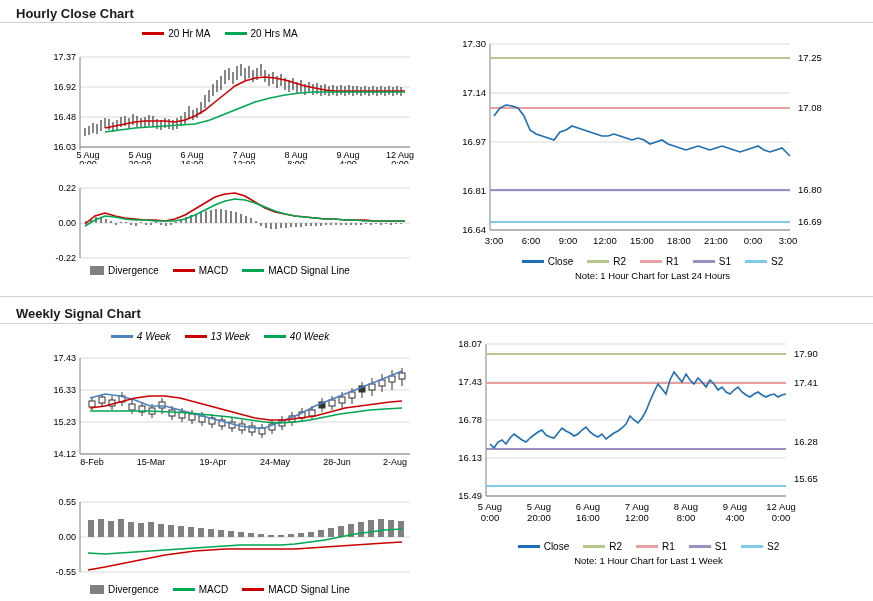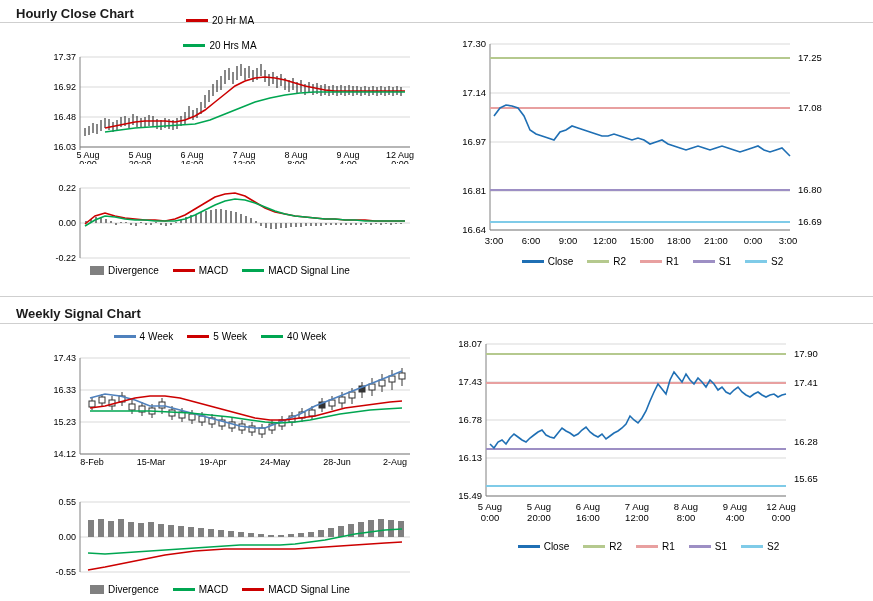--- a/index.html
+++ b/index.html
@@ -20,21 +20,21 @@
 <body>
 
 <div class="page">
 
   <div class="panel" style="left:16px;top:4px;text-align:right;">
     <span class="section-title">Hourly Close Chart</span>
   </div>
   <hr class="hr panel" style="left:0;top:22px;width:873px;">
 
   <div class="panel" style="left:10px;top:26px;width:420px;height:140px;">
-    <div class="legend" style="height:14px;flex-direction:column;">
+    <div class="legend" style="height:14px;">
       <span class="item">
         <span class="swatch" style="background:#cc0000"></span>
         <span>20 Hr MA</span>
       </span>
       <span class="item">
         <span class="swatch" style="background:#00a651"></span>
         <span>20 Hrs MA</span>
       </span>
     </div>
     <svg width="420" height="124" viewBox="0 0 420 124">
@@ -316,38 +316,39 @@
       </span>
       <span class="item">
         <span class="swatch" style="background:#9d8fc4"></span>
         <span>S1</span>
       </span>
       <span class="item">
         <span class="swatch" style="background:#7fcbe8"></span>
         <span>S2</span>
       </span>
     </div>
+    <div class="note" style="margin-top:3px;">Note: 1 Hour Chart for Last 24 Hours</div>
   </div>
 
   <hr class="hr panel" style="left:0;top:296px;width:873px;">
 
   <div class="panel" style="left:16px;top:304px;">
     <span class="section-title">Weekly Signal Chart</span>
   </div>
   <hr class="hr panel" style="left:0;top:323px;width:873px;">
 
   <div class="panel" style="left:10px;top:328px;width:420px;height:145px;">
-    <div class="legend" style="height:16px;">
+    <div class="legend" style="height:16px;font-style:italic;">
       <span class="item">
         <span class="swatch" style="background:#4f81bd"></span>
         <span>4 Week</span>
       </span>
       <span class="item">
         <span class="swatch" style="background:#cc0000"></span>
-        <span>5 Week</span>
+        <span>13 Week</span>
       </span>
       <span class="item">
         <span class="swatch" style="background:#00a651"></span>
         <span>40 Week</span>
       </span>
     </div>
     <svg width="420" height="124" viewBox="0 0 420 124">
       <g stroke="#d9d9d9" stroke-width="1">
         <line x1="70" y1="14" x2="400" y2="14"></line>
         <line x1="70" y1="46" x2="400" y2="46"></line>
@@ -576,15 +577,16 @@
       </span>
       <span class="item">
         <span class="swatch" style="background:#9d8fc4"></span>
         <span>S1</span>
       </span>
       <span class="item">
         <span class="swatch" style="background:#7fcbe8"></span>
         <span>S2</span>
       </span>
     </div>
+    <div class="note" style="margin-top:3px;">Note: 1 Hour Chart for Last 1 Week</div>
   </div>
 
 </div>
 
 </body></html>

